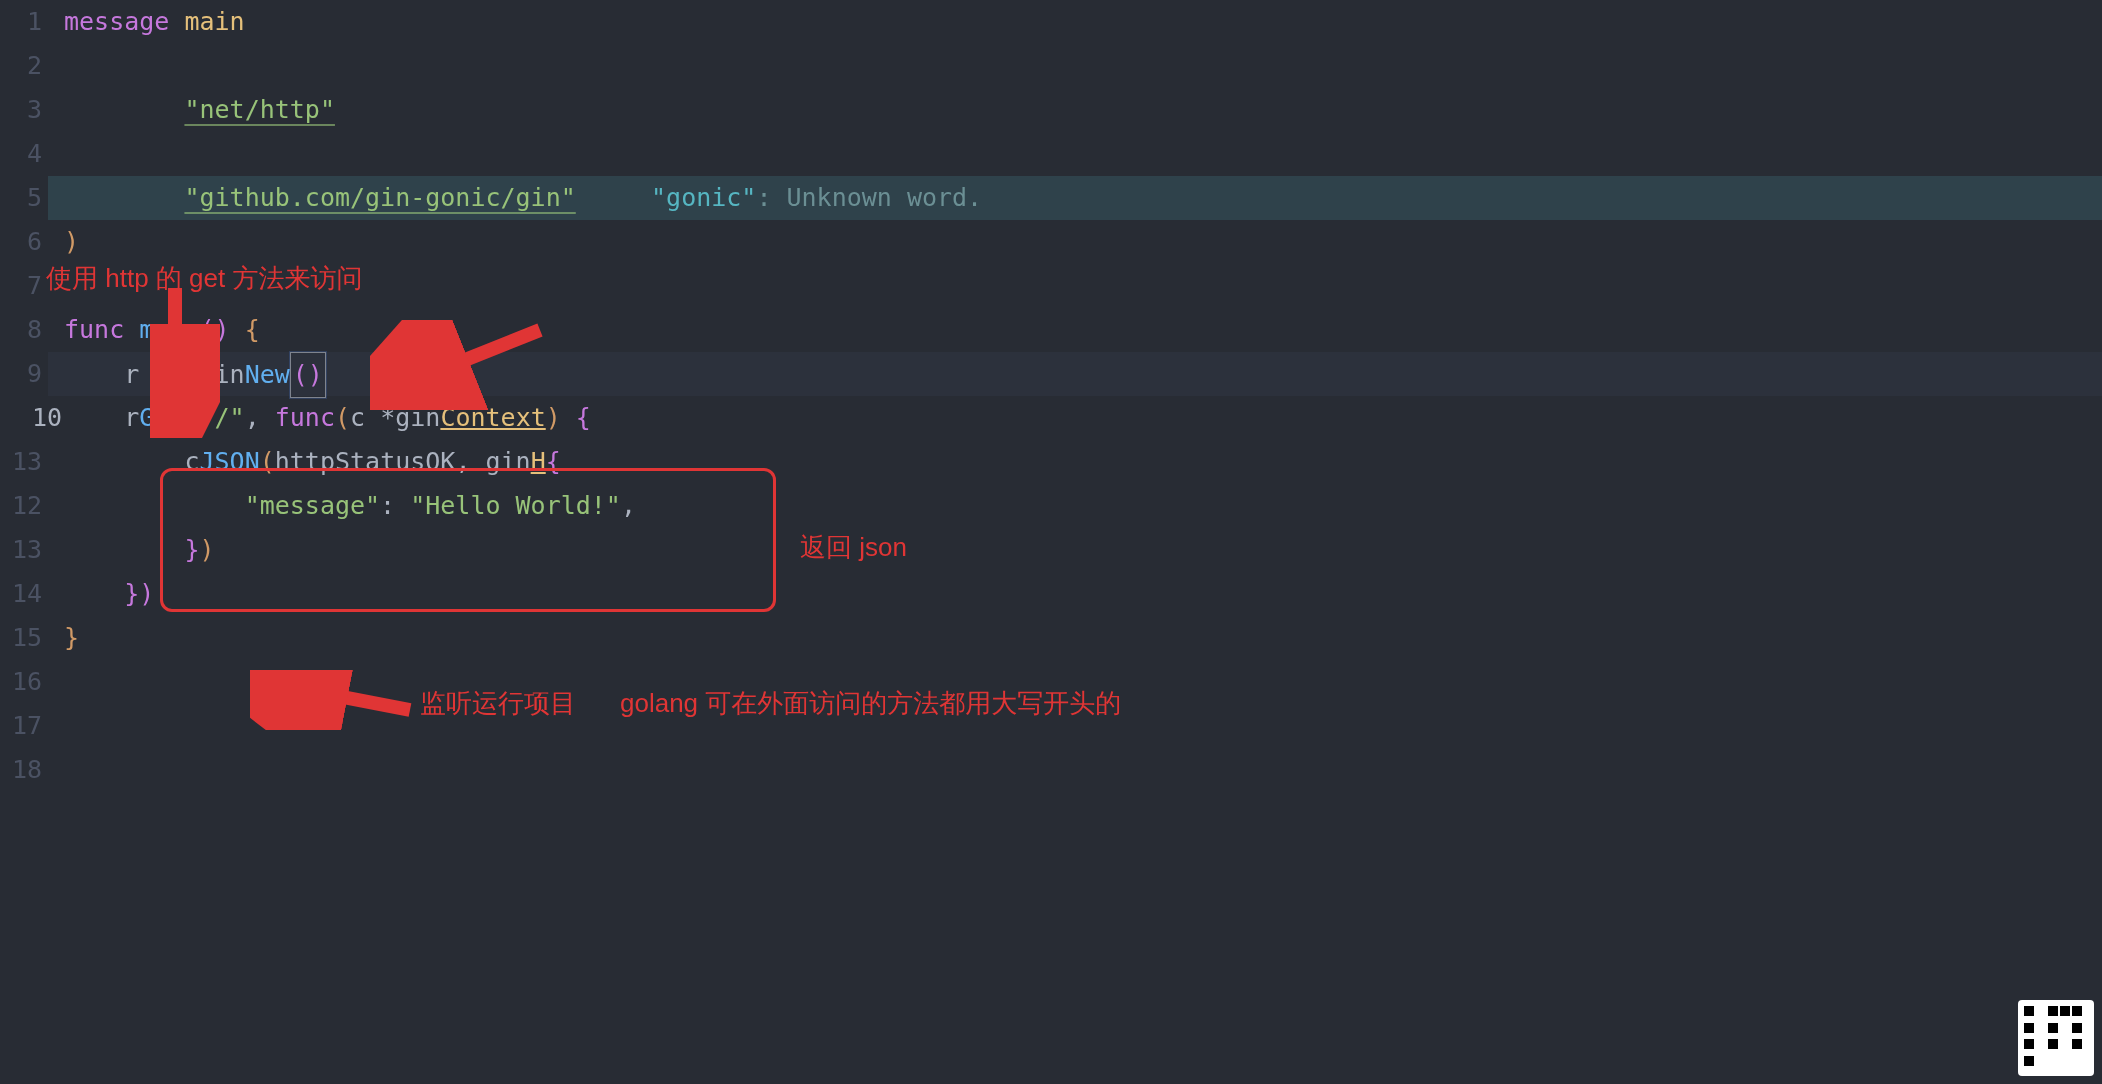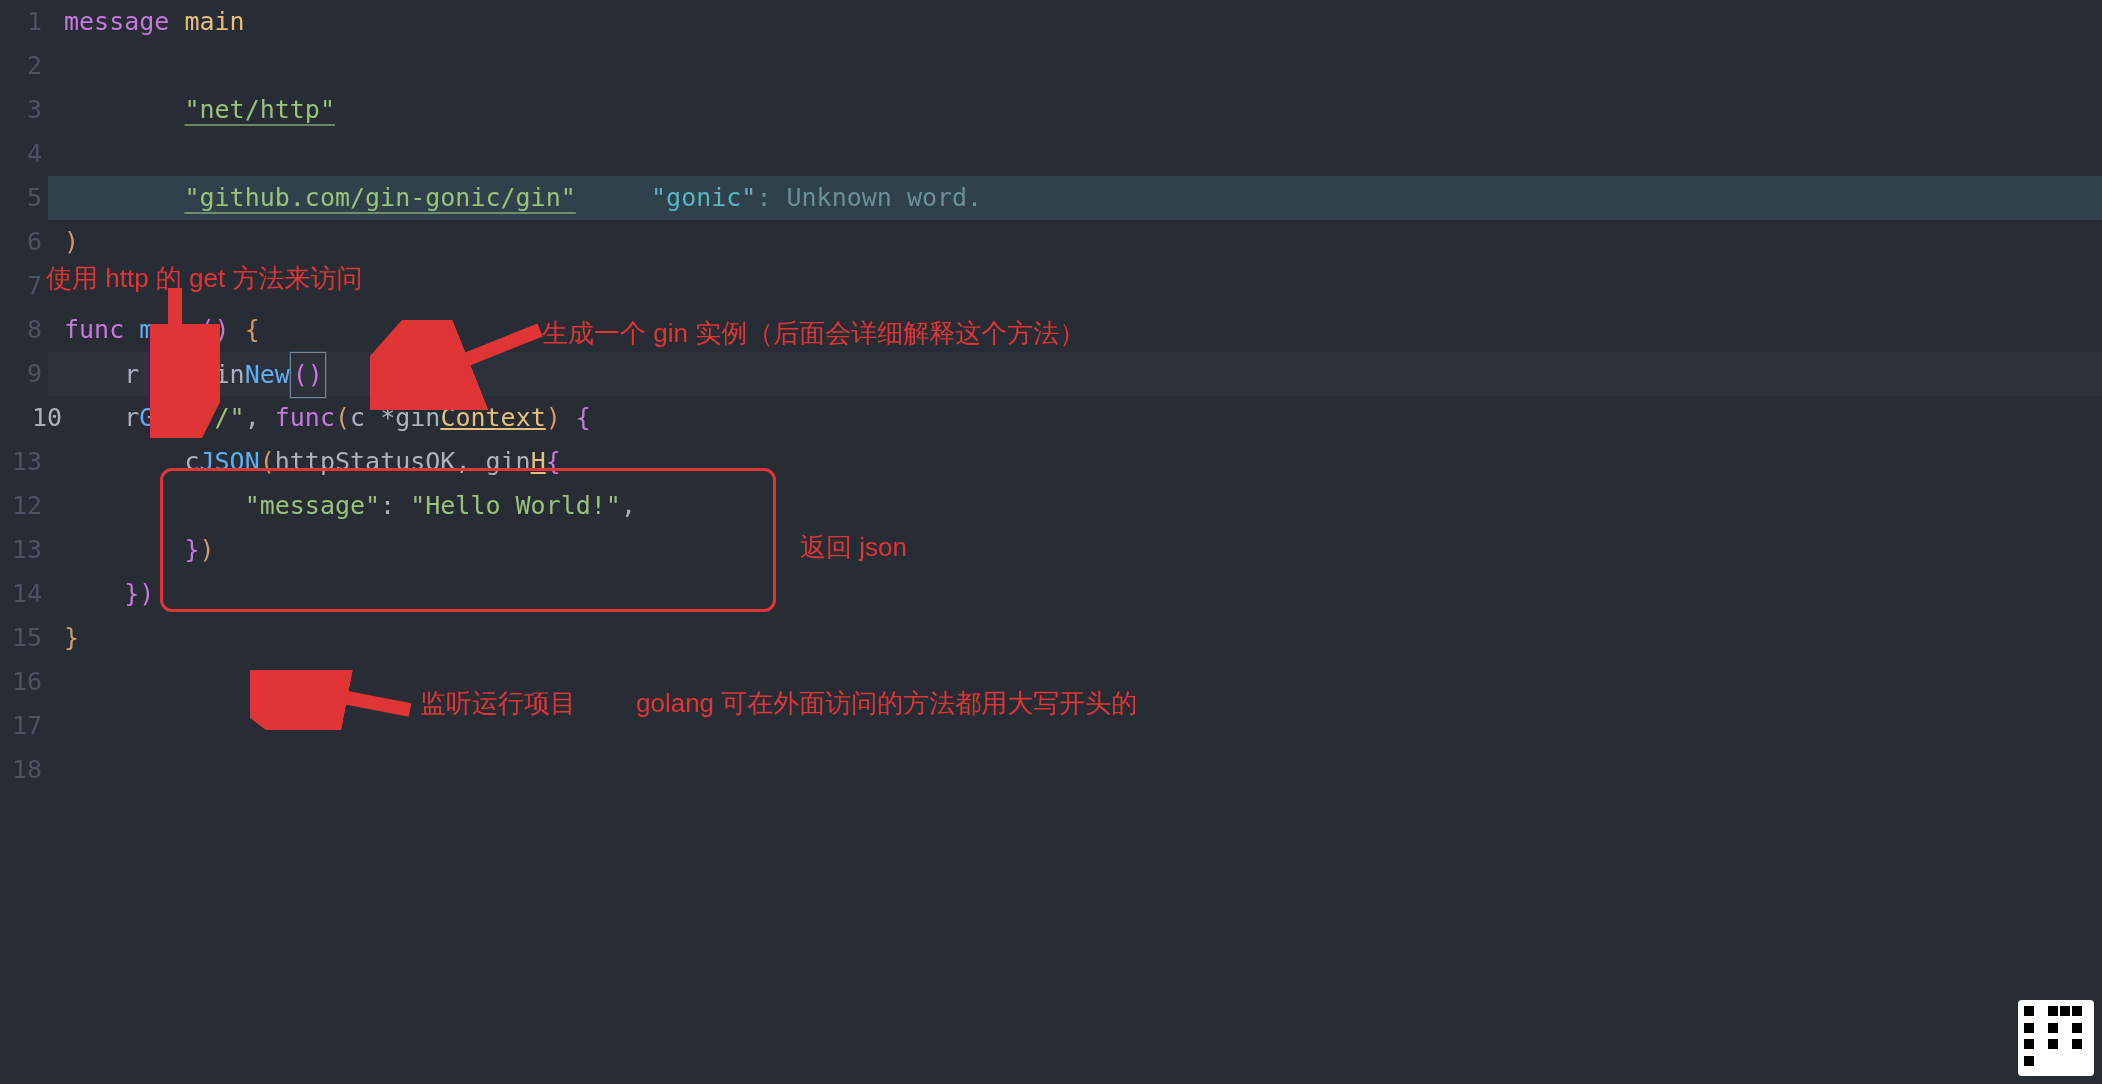--- a/index.html
+++ b/index.html
@@ -89,24 +89,23 @@
 
     <div class="row"><span>    </span><span class="brkt">}</span><span class="brkt">)</span></div>
 
 
     <div class="row"><span class="brkt-y">}</span></div>
 
     <div class="row"></div>
   </div>
 
   <div class="anno" style="left:46px;top:263px;">使用 http 的 get 方法来访问</div>
-  <div class="anno" style="left:542px;top:318px;">生成一个 gin 实例（后面会详细解释这个方法）</div>
   <div class="anno" style="left:800px;top:532px;">返回 json</div>
   <div class="anno" style="left:420px;top:688px;">监听运行项目</div>
-  <div class="anno" style="left:636px;top:688px;">golang 可在外面访问的方法都用大写开头的</div>
+  <div class="anno" style="left:620px;top:688px;">golang 可在外面访问的方法都用大写开头的</div>
 
   <div class="anno-box" style="left:160px;top:468px;width:610px;height:138px;"></div>
 
   <svg class="arrow" style="left:150px;top:288px;" width="70" height="150" viewBox="0 0 70 150">
     <defs>
         <marker id="ah1" markerWidth="12" markerHeight="12" refX="6" refY="6" orient="auto">
           <path d="M0,0 L12,6 L0,12 Z" fill="#e03535"></path>
         </marker>
       </defs>
     <line x1="25" y1="0" x2="25" y2="120" stroke="#e03535" stroke-width="14" marker-end="url(#ah1)"></line>

